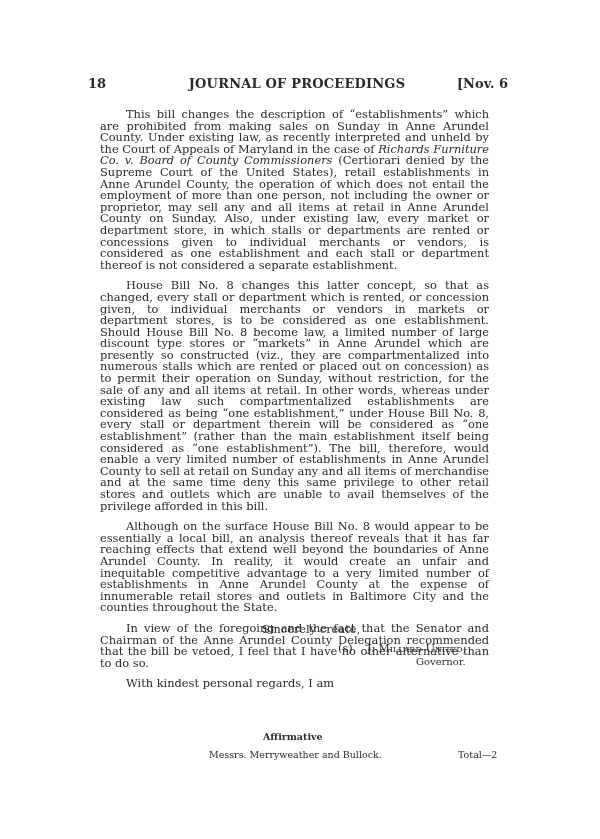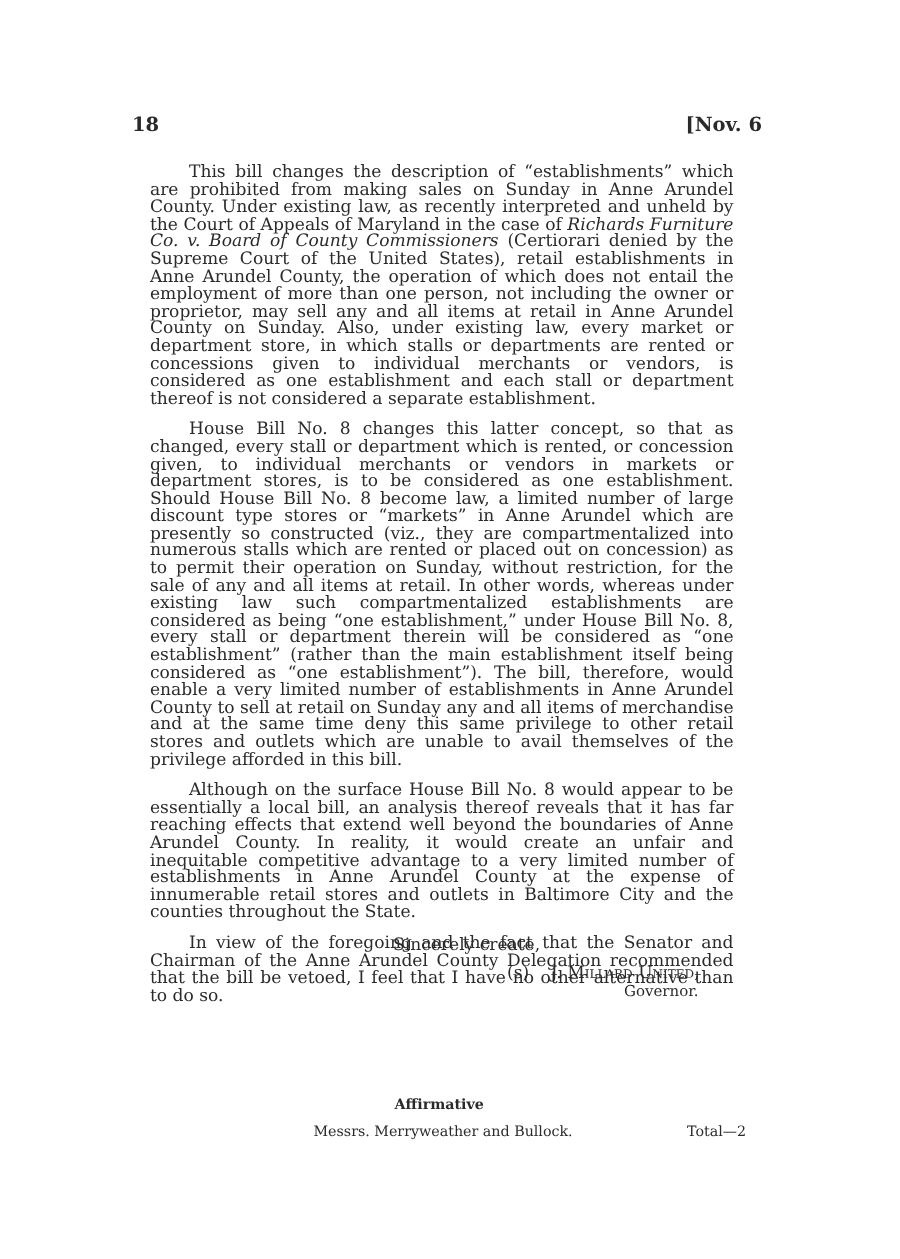--- a/index.html
+++ b/index.html
@@ -27,28 +27,30 @@
   .total { position: absolute; left: 458px; top: 749px; font-size: 9.5px; }
   i { font-style: italic; }
 </style>
 </head>
 <body>
 
 <div class="page">
 
   <div class="header">
     <span class="pnum">18</span>
+    <span class="title">JOURNAL OF PROCEEDINGS</span>
     <span class="date">[Nov. 6</span>
   </div>
 
   <div class="body">
     <p><span>This bill changes the description of “establishments” which are prohibited from making sales on Sunday in Anne Arundel County. Under existing law, as recently interpreted and unheld by the Court of Appeals of Maryland in the case of </span><i>Richards Furniture Co. v. Board of County Commissioners</i><span> (Certiorari denied by the Supreme Court of the United States), retail establishments in Anne Arundel County, the operation of which does not entail the employment of more than one person, not including the owner or proprietor, may sell any and all items at retail in Anne Arundel County on Sunday. Also, under existing law, every market or department store, in which stalls or departments are rented or concessions given to individual merchants or vendors, is considered as one establishment and each stall or department thereof is not considered a separate establishment.</span></p>
     <p>House Bill No. 8 changes this latter concept, so that as changed, every stall or department which is rented, or concession given, to individual merchants or vendors in markets or department stores, is to be considered as one establishment. Should House Bill No. 8 become law, a limited number of large discount type stores or “markets” in Anne Arundel which are presently so constructed (viz., they are compartmentalized into numerous stalls which are rented or placed out on concession) as to permit their operation on Sunday, without restriction, for the sale of any and all items at retail. In other words, whereas under existing law such compartmentalized establishments are considered as being “one establishment,” under House Bill No. 8, every stall or department therein will be considered as “one establishment” (rather than the main establishment itself being considered as “one establishment”). The bill, therefore, would enable a very limited number of establishments in Anne Arundel County to sell at retail on Sunday any and all items of merchandise and at the same time deny this same privilege to other retail stores and outlets which are unable to avail themselves of the privilege afforded in this bill.</p>
     <p>Although on the surface House Bill No. 8 would appear to be essentially a local bill, an analysis thereof reveals that it has far reaching effects that extend well beyond the boundaries of Anne Arundel County. In reality, it would create an unfair and inequitable competitive advantage to a very limited number of establishments in Anne Arundel County at the expense of innumerable retail stores and outlets in Baltimore City and the counties throughout the State.</p>
     <p>In view of the foregoing and the fact that the Senator and Chairman of the Anne Arundel County Delegation recommended that the bill be vetoed, I feel that I have no other alternative than to do so.</p>
+    <p class="closing">With kindest personal regards, I am</p>
   </div>
 
   <div class="sig1">Sincerely create,</div>
   <div class="sig2">
     <span>(s)</span>&nbsp;&nbsp;&nbsp;
     <span class="sc">J. Millard United,</span>
   </div>
   <div class="sig3">Governor.</div>
 
 

